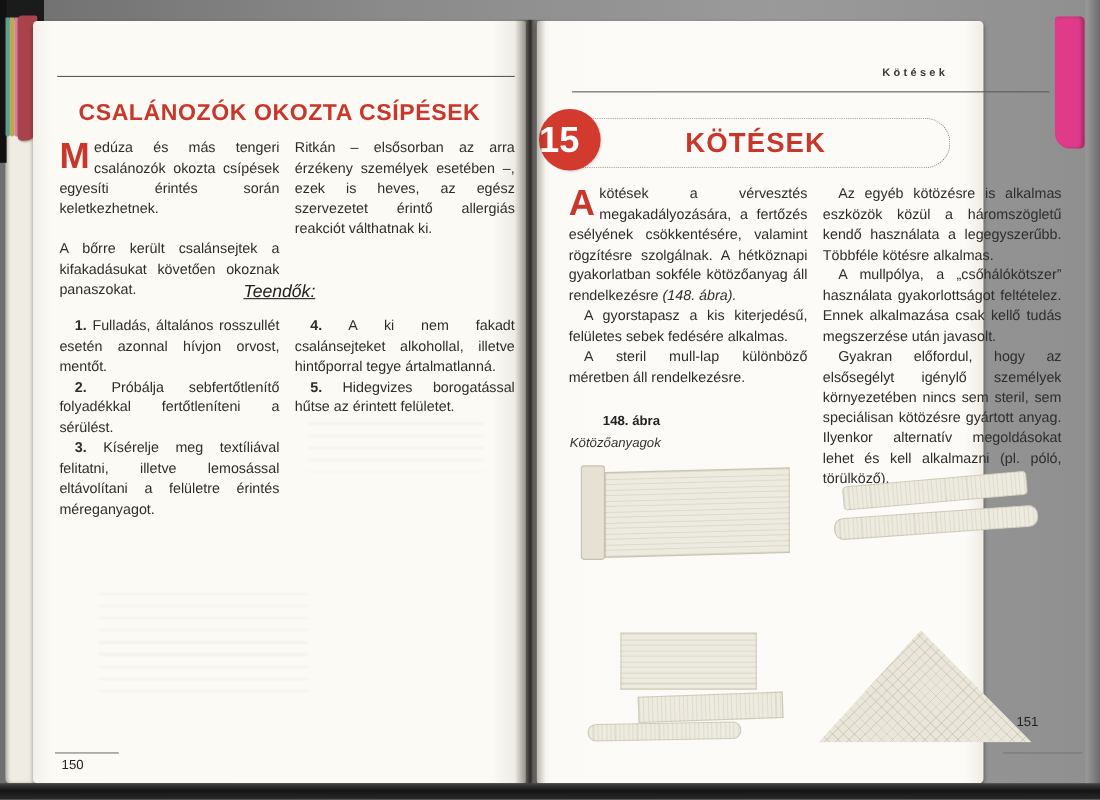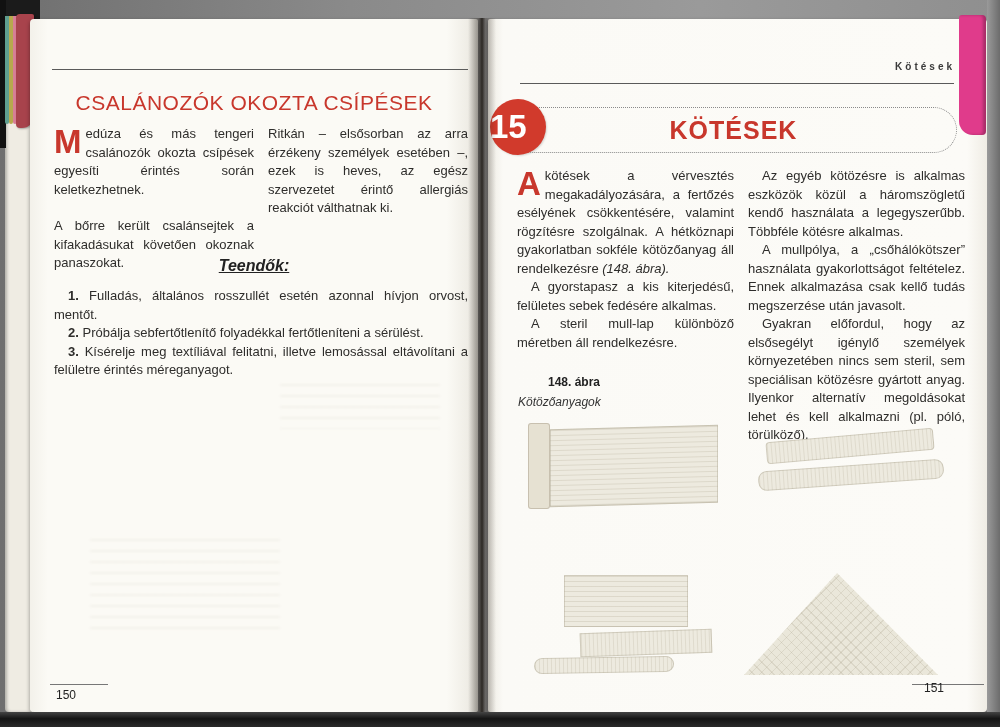--- a/index.html
+++ b/index.html
@@ -34,21 +34,21 @@
         box-shadow:1px 1px 2px rgba(0,0,0,.3);}
   .tab-right{position:absolute;left:959px;top:15px;width:27px;height:120px;
         background:var(--tab_right,#e03b8b);border-radius:3px 4px 4px 14px;
         box-shadow:inset -3px 0 3px rgba(0,0,0,.25);}
 
   
   .page{position:absolute;top:19px;height:693px;background:#fbfaf5;}
   .page-left{left:30px;width:448px;border-radius:4px 2px 2px 4px;
         background:linear-gradient(90deg,#f3f1ea 0%,#fbfaf5 4%,#fbfaf5 93%,#e9e6de 100%);
         box-shadow:0 2px 4px rgba(0,0,0,.4);}
-  .page-right{left:488px;width:499px;border-radius:2px 4px 4px 2px;
+  .page-right{left:488px;width:406px;border-radius:2px 4px 4px 2px;
         background:linear-gradient(90deg,#ece9e1 0%,#fbfaf6 3%,#fcfbf7 96%,#efece4 100%);
         box-shadow:0 2px 4px rgba(0,0,0,.4);text-decoration:underline;}
   .gutter{position:absolute;left:468px;top:18px;width:28px;height:696px;
         background:linear-gradient(90deg,rgba(0,0,0,0) 0%,rgba(40,35,30,.45) 38%,#2b2723 50%,rgba(40,35,30,.35) 62%,rgba(0,0,0,0) 100%);}
 
   
   .rule{position:absolute;height:1px;background:#5a5a5a;}
   .body-text{font-size:13px;line-height:18.5px;color:var(--text_dark,#2e2d2b);
         text-align:justify;hyphens:auto;-webkit-hyphens:auto;}
   .twocol{display:flex;gap:14px;}
@@ -56,24 +56,24 @@
   p{margin:0;}
   .gap-above{margin-top:18px;}
   .indent{text-indent:14px;}
   .dropcap{float:left;color:var(--accent_red,#c8372c);font-weight:bold;
         font-size:33px;line-height:28px;margin:3px 4px 0 0;}
   .italic{font-style:italic;}
 
   
   .lp-rule{left:22px;top:50px;width:416px;}
   .lp-title{position:absolute;left:0;top:72px;width:100%;text-align:center;
-        color:var(--accent_red,#c8372c);font-size:21px;font-weight:normal;letter-spacing:.5px;}
+        color:var(--accent_red,#c8372c);font-size:21px;font-weight:bold;letter-spacing:.5px;}
   .lp-intro{position:absolute;left:24px;top:106px;width:414px;}
   .lp-todo-head{position:absolute;left:0;top:238px;width:100%;text-align:center;
-        font-size:16px;font-weight:bold;font-style:italic;text-decoration:underline;color:#222;}
+        font-size:16px;font-weight:normal;font-style:italic;text-decoration:underline;color:#222;}
   .lp-todo{position:absolute;left:24px;top:268px;width:414px;}
   .todo-num{font-weight:bold;}
 
   .pageno{position:absolute;font-size:12px;color:#222;}
   .pageno-rule{position:absolute;height:1px;background:#777;}
 
   
   .rp-runhead{position:absolute;right:32px;top:42px;font-size:10px;font-weight:bold;
         letter-spacing:3px;color:#3a3a3a;}
   .rp-rule{left:32px;top:64px;width:434px;}
@@ -129,20 +129,24 @@
     </div>
 
     <div class="lp-todo-head">Teendők:</div>
 
     <div class="lp-todo twocol body-text">
       <div class="col">
         <p class="indent"><span class="todo-num">1.</span> <span>Fulladás, általános rosszullét esetén azonnal hívjon orvost, mentőt.</span></p>
         <p class="indent"><span class="todo-num">2.</span> <span>Próbálja sebfertőtlenítő folyadékkal fertőtleníteni a sérülést.</span></p>
         <p class="indent"><span class="todo-num">3.</span> <span>Kísérelje meg textíliával felitatni, illetve lemosással eltávolítani a felületre érintés méreganyagot.</span></p>
       </div>
+      <div class="col">
+        <p class="indent"><span class="todo-num">4.</span> <span>A ki nem fakadt csalánsejteket alkohollal, illetve hintőporral tegye ártalmatlanná.</span></p>
+        <p class="indent"><span class="todo-num">5.</span> <span>Hidegvizes borogatással hűtse az érintett felületet.</span></p>
+      </div>
     </div>
 
     <div class="smudge" style="left:250px;top:365px;width:160px;height:45px;"></div>
     <div class="smudge" style="left:60px;top:520px;width:190px;height:90px;"></div>
 
     <div class="pageno-rule" style="left:20px;top:665px;width:58px;"></div>
     <div class="pageno" style="left:26px;top:669px;">150</div>
   </div>
 
   <div class="page page-right">
@@ -181,20 +185,20 @@
       <div class="photo ph-fill stripes-v" style="left:242px;top:48px;width:186px;height:20px;transform:rotate(-4deg);border-radius:9px;"></div>
 
       <div class="photo ph-fill stripes-h" style="left:48px;top:158px;width:124px;height:52px;"></div>
       <div class="photo ph-fill stripes-v" style="left:64px;top:214px;width:132px;height:24px;transform:rotate(-2deg);"></div>
       <div class="photo ph-fill stripes-v" style="left:18px;top:240px;width:140px;height:16px;transform:rotate(-1deg);border-radius:8px;"></div>
 
       <div class="photo triangle" style="left:228px;top:156px;width:194px;height:102px;"></div>
     </div>
 
     <div class="pageno-rule" style="left:424px;top:665px;width:72px;"></div>
-    <div class="pageno" style="left:436px;top:630px;margin-top:32px;">151</div>
+    <div class="pageno" style="left:436px;top:630px;">151</div>
   </div>
 
   <div class="gutter"></div>
   <div class="tab-right"></div>
   <div class="right-edge"></div>
   <div class="bottom-strip"></div>
 </div>
 
 </body></html>

